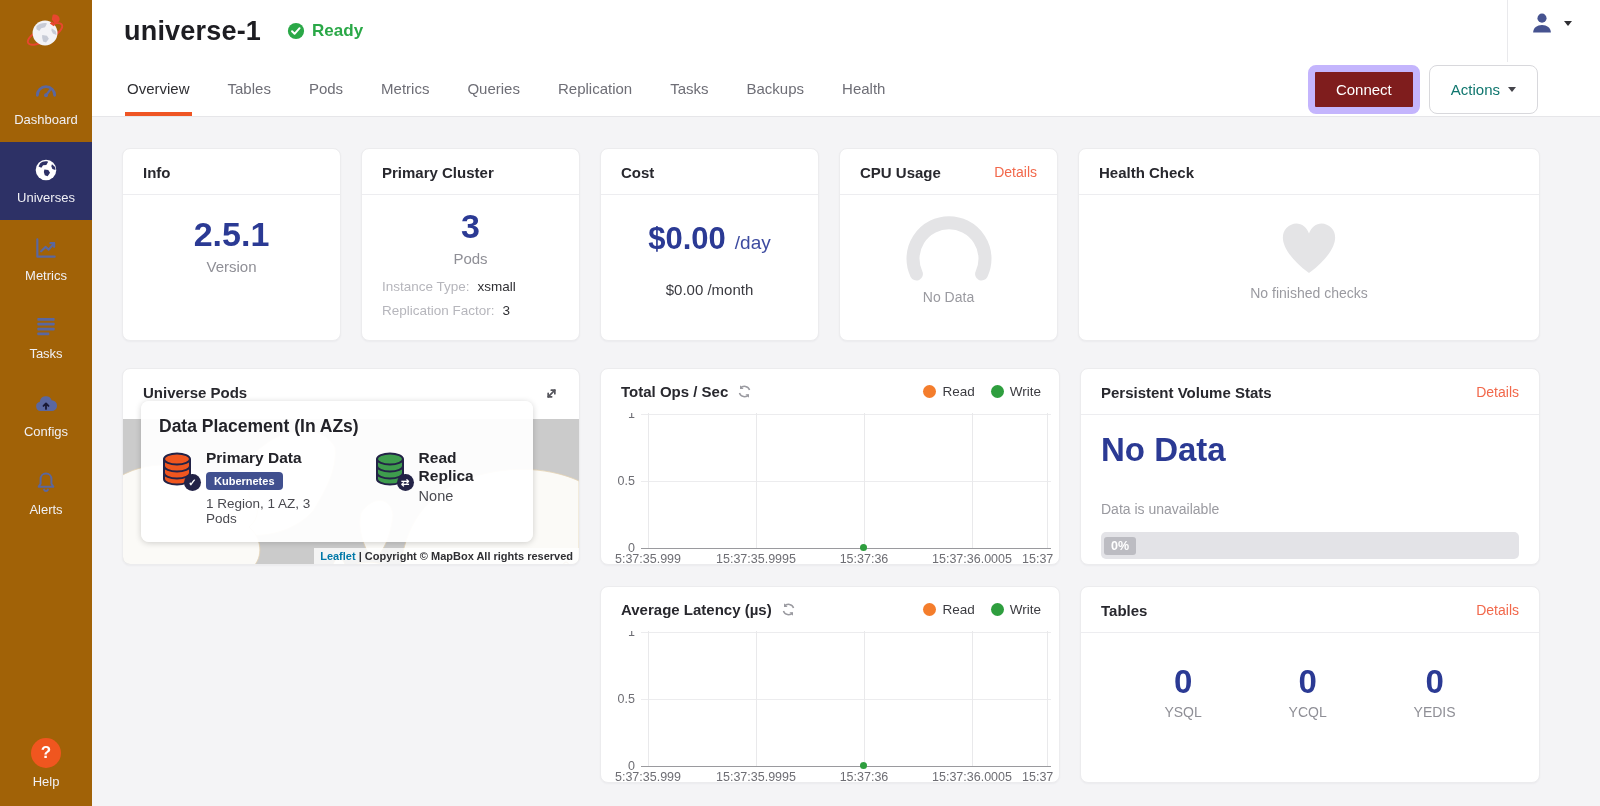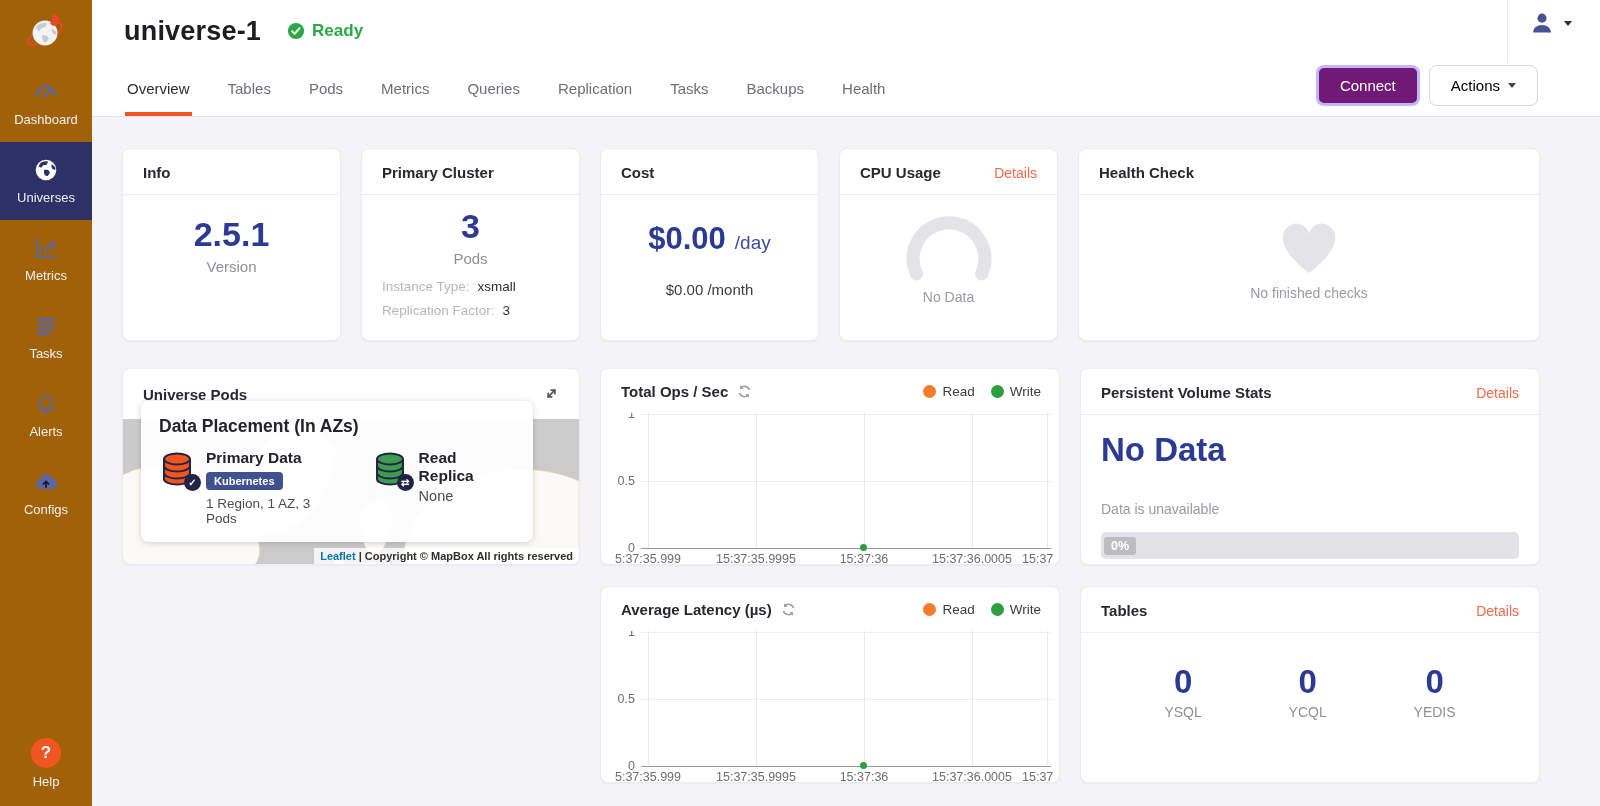--- a/index.html
+++ b/index.html
@@ -28,28 +28,28 @@
   .user-chip { position:absolute; right:28px; top:10px; display:flex; align-items:center; gap:9px; cursor:pointer; }
   .user-chip svg { width:26px; height:26px; }
   .user-divider { position:absolute; right:92px; top:0; width:1px; height:62px; background:#e9e9ec; }
   .caret { width:0; height:0; border-left:4.5px solid transparent; border-right:4.5px solid transparent; border-top:5.5px solid #2f2f33; }
 
   .tabs-row { position:relative; display:flex; gap:34px; padding-left:33px; height:54px; align-items:flex-end; }
   .tab { font-size:15px; color:#6e6e76; padding:14px 2px 15px; cursor:pointer; border-bottom:4px solid transparent; }
   .tab.active { color:#2f2f33; border-bottom-color:#EF5524; }
   .tab-actions { position:absolute; right:62px; top:3px; display:flex; gap:9px; }
   .btn { font-size:15px; border-radius:8px; padding:9px 21px; cursor:pointer; display:flex; align-items:center; gap:8px; }
-  .btn-connect { background:#701a75; color:#fff; border:3px solid #c4b5fd; }
-  .btn-actions { background:#fff; color:#000000; border:1px solid #d8d8dc; }
+  .btn-connect { background:#7f1d1d; color:#fff; border:7px solid #c4b5fd; }
+  .btn-actions { background:#fff; color:#0f766e; border:1px solid #d8d8dc; }
   .btn-actions .caret { border-top-color:#44444a; }
 
   
   .content { position:absolute; left:92px; top:117px; right:0; bottom:0; background:#f4f4f6; padding:31px 60px 0 30px; }
   .card { background:#fff; border:1px solid #ececee; border-radius:8px; box-shadow:0 1px 2px rgba(20,20,40,.04); position:relative; overflow:hidden; }
-  .card-head { display:flex; align-items:flex-end; justify-content:space-between; padding:15px 20px 13px; border-bottom:1px solid #EDEDF0; }
+  .card-head { display:flex; align-items:flex-start; justify-content:space-between; padding:15px 20px 13px; border-bottom:1px solid #EDEDF0; }
   .card-title { font-size:15px; font-weight:bold; color:#28282e; }
   .details-link { font-size:14px; color:#F2684B; cursor:pointer; }
 
   .row1 { display:grid; grid-template-columns:219px 219px 219px 219px 1fr; gap:20px; margin-bottom:27px; }
   .row1 .card { height:193px; }
   .row2 { display:grid; grid-template-columns:458px 460px 1fr; grid-template-rows:197px 197px; column-gap:20px; row-gap:21px; }
   .map-card { grid-row:1 / span 2; height:415px; }
   .row2 .card { height:197px; }
 
   .big-value { font-size:34px; font-weight:bold; color:#2B3A94; text-align:center; margin-top:20px; }
@@ -171,36 +171,36 @@
             <rect x="4" y="9" width="16" height="2.6" rx="0.7"></rect>
           <rect x="4" y="13.5" width="16" height="2.6" rx="0.7"></rect>
             <rect x="4" y="18" width="11" height="2.6" rx="0.7"></rect>
         </svg>
       </span>
       <span class="lbl">Tasks</span>
     </div>
 
     <div class="nav-item">
       <span>
+        <svg viewBox="0 0 24 24">
+          <path fill="currentColor" d="M7 18.5a4.3 4.3 0 0 1-.7-8.5A5.6 5.6 0 0 1 17.2 8.6 4.4 4.4 0 0 1 17.3 18.5z"></path>
+          <path d="M12 16.5v-5M12 11.5l-2.3 2.3M12 11.5l2.3 2.3" stroke="#191936" stroke-width="1.7" fill="none" stroke-linecap="round"></path>
+        </svg>
+      </span>
+      <span class="lbl">Configs</span>
+    </div>
+
+    <div class="nav-item">
+      <span>
         <svg viewBox="0 0 24 24" fill="none" stroke="currentColor" stroke-width="1.8" stroke-linecap="round" stroke-linejoin="round">
           <path d="M12 4.2c-3 0-5 2.2-5 5v4.3L5.2 16.3h13.6L17 13.5V9.2c0-2.8-2-5-5-5z"></path>
             <path d="M10.2 19a1.9 1.9 0 0 0 3.6 0"></path>
         </svg>
       </span>
       <span class="lbl">Alerts</span>
-    </div>
-
-    <div class="nav-item">
-      <span>
-        <svg viewBox="0 0 24 24">
-          <path fill="currentColor" d="M7 18.5a4.3 4.3 0 0 1-.7-8.5A5.6 5.6 0 0 1 17.2 8.6 4.4 4.4 0 0 1 17.3 18.5z"></path>
-          <path d="M12 16.5v-5M12 11.5l-2.3 2.3M12 11.5l2.3 2.3" stroke="#191936" stroke-width="1.7" fill="none" stroke-linecap="round"></path>
-        </svg>
-      </span>
-      <span class="lbl">Configs</span>
     </div>
 
     <div class="sidebar-spacer"></div>
 
     <div class="help-item">
       <span class="help-bubble">?</span>
       <span class="lbl">Help</span>
     </div>
   </aside>
 

